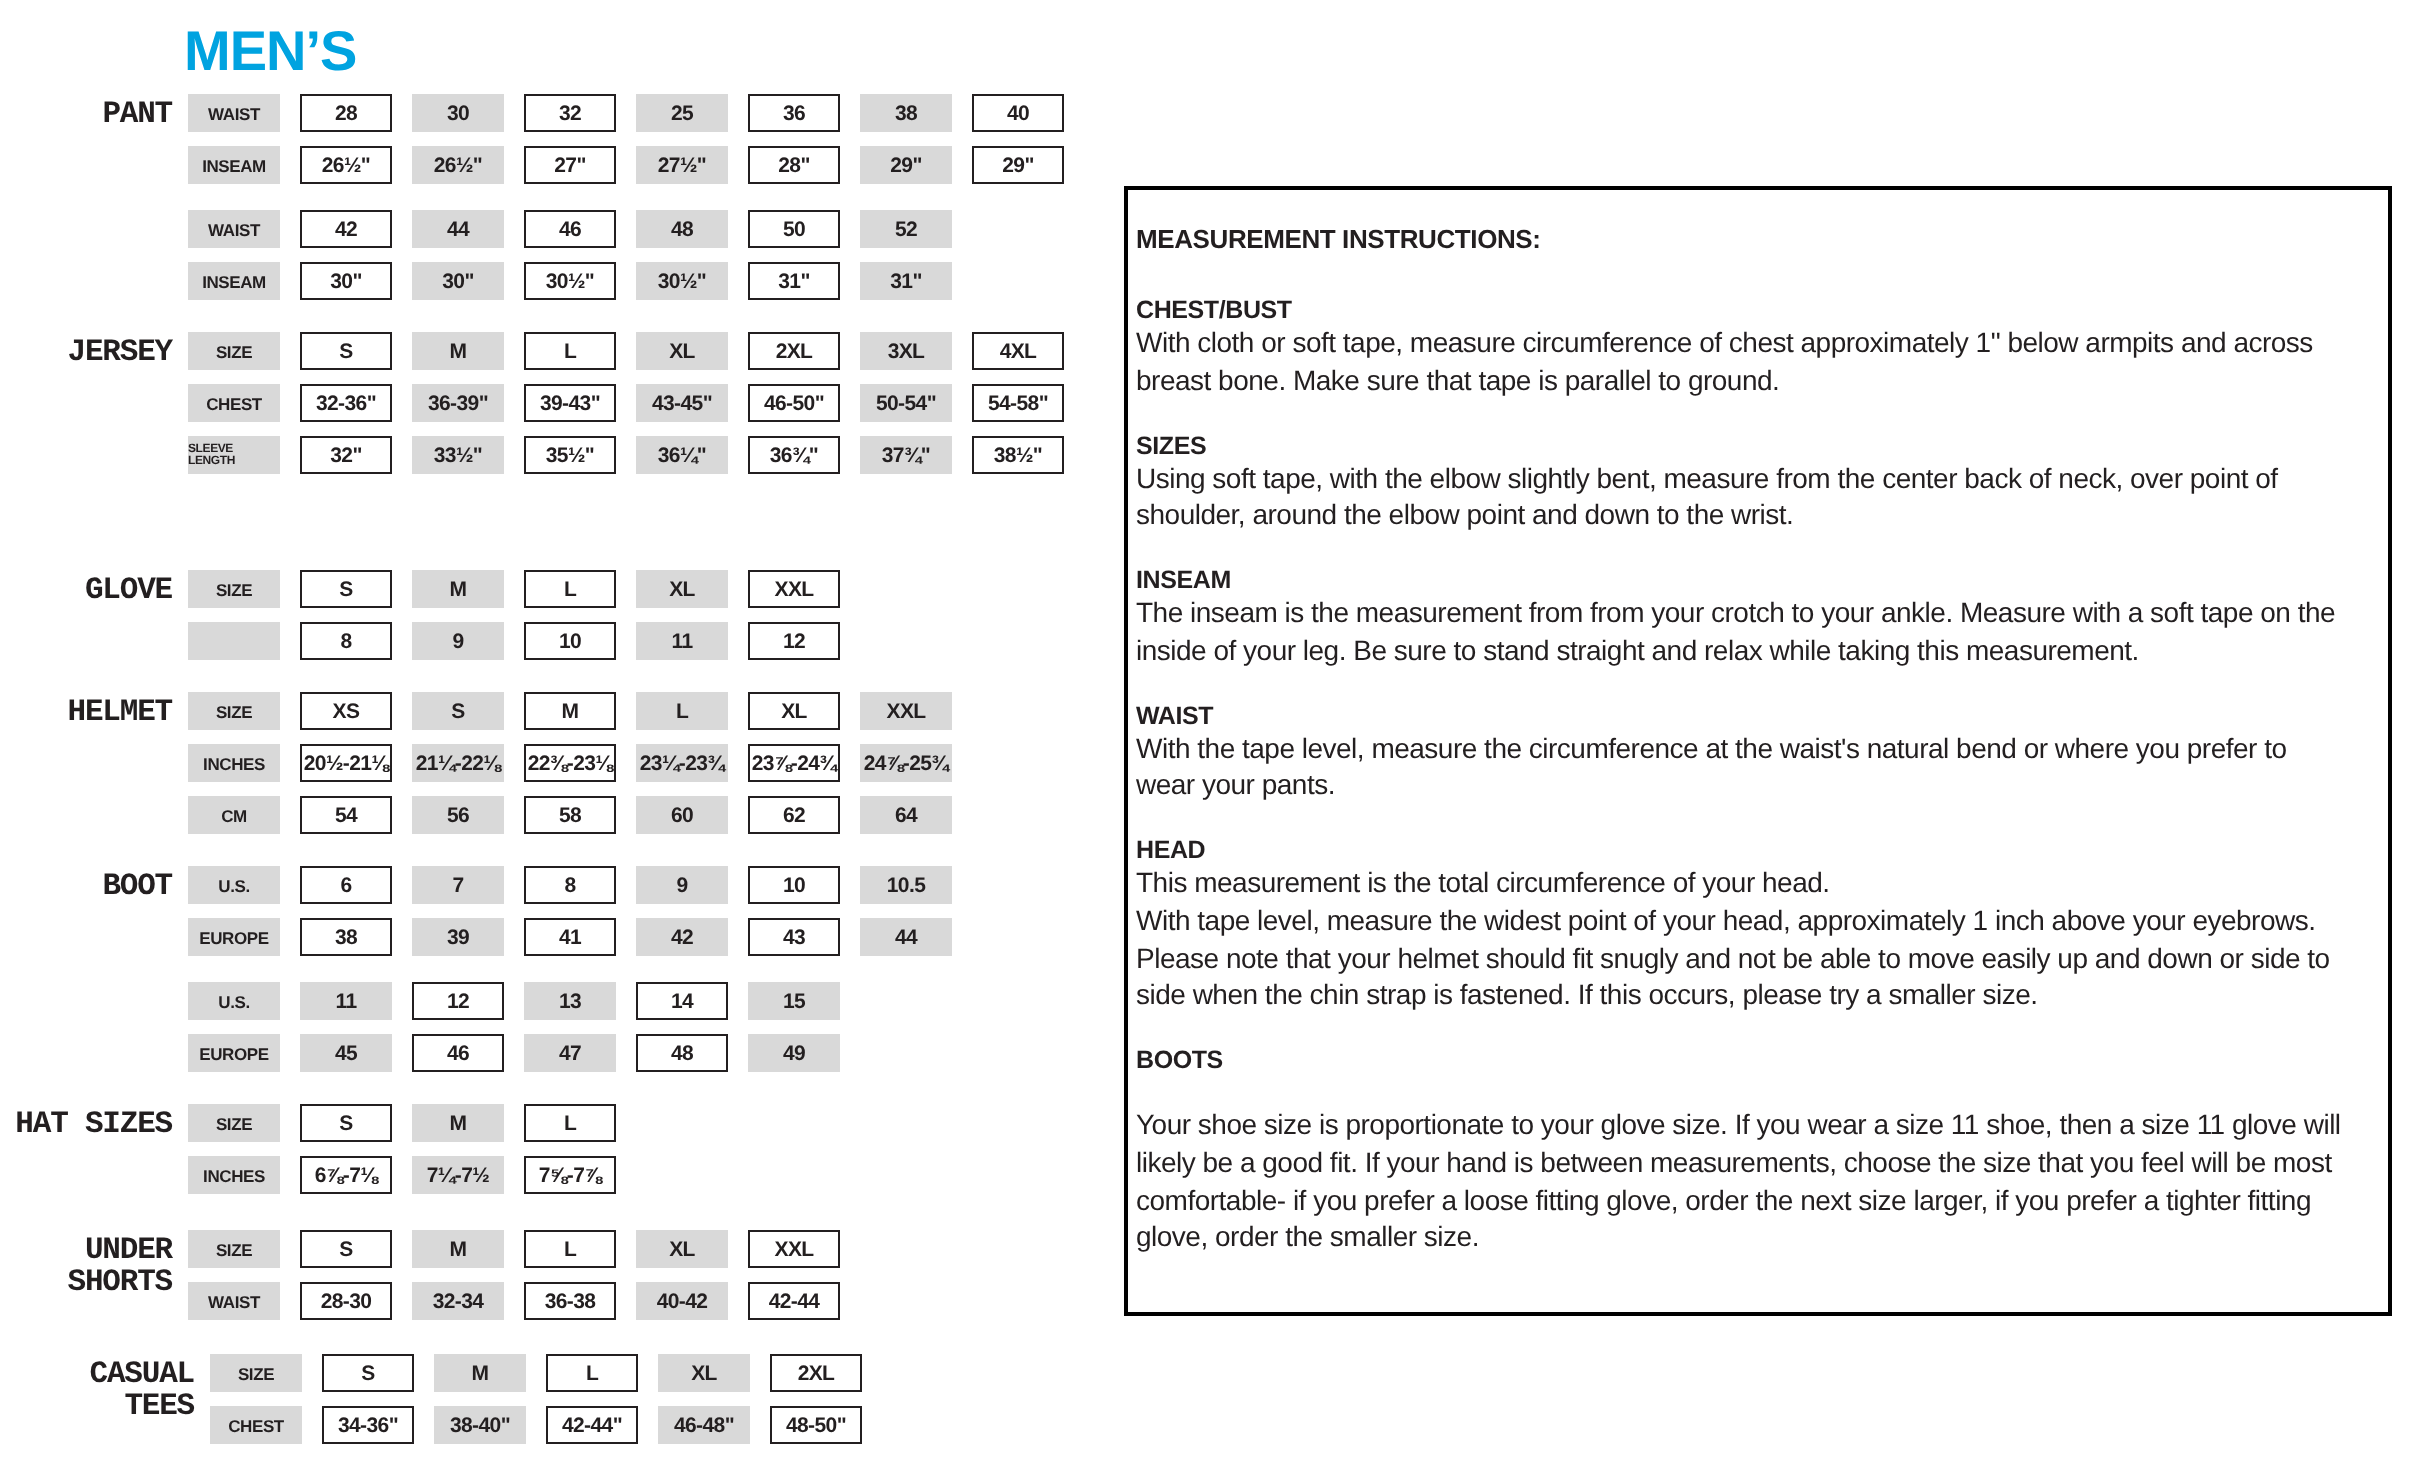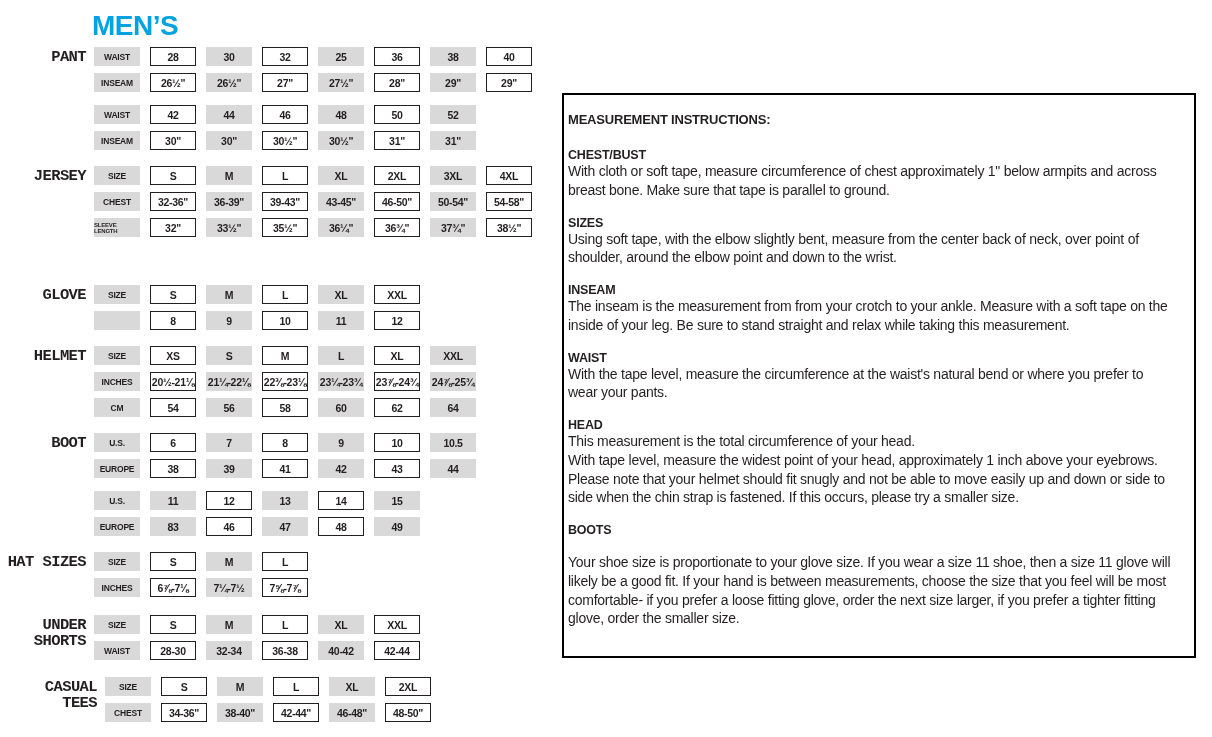--- a/index.html
+++ b/index.html
@@ -223,21 +223,21 @@
           <div class="row" data-name="size-row">
             <div class="label-cell" data-name="row-label">U.S.</div>
             <div class="cell plain" data-name="size-cell">11</div>
             <div class="cell boxed" data-name="size-cell">12</div>
             <div class="cell plain" data-name="size-cell">13</div>
             <div class="cell boxed" data-name="size-cell">14</div>
             <div class="cell plain" data-name="size-cell">15</div>
           </div>
           <div class="row" data-name="size-row">
             <div class="label-cell" data-name="row-label">EUROPE</div>
-            <div class="cell plain" data-name="size-cell">83</div>
+            <div class="cell plain" data-name="size-cell">45</div>
             <div class="cell boxed" data-name="size-cell">46</div>
             <div class="cell plain" data-name="size-cell">47</div>
             <div class="cell boxed" data-name="size-cell">48</div>
             <div class="cell plain" data-name="size-cell">49</div>
           </div>
         </div>
       </div>
     </div>
     <div class="section" data-name="section-hat-sizes">
       <div class="section-label" data-name="section-title">HAT SIZES</div>

